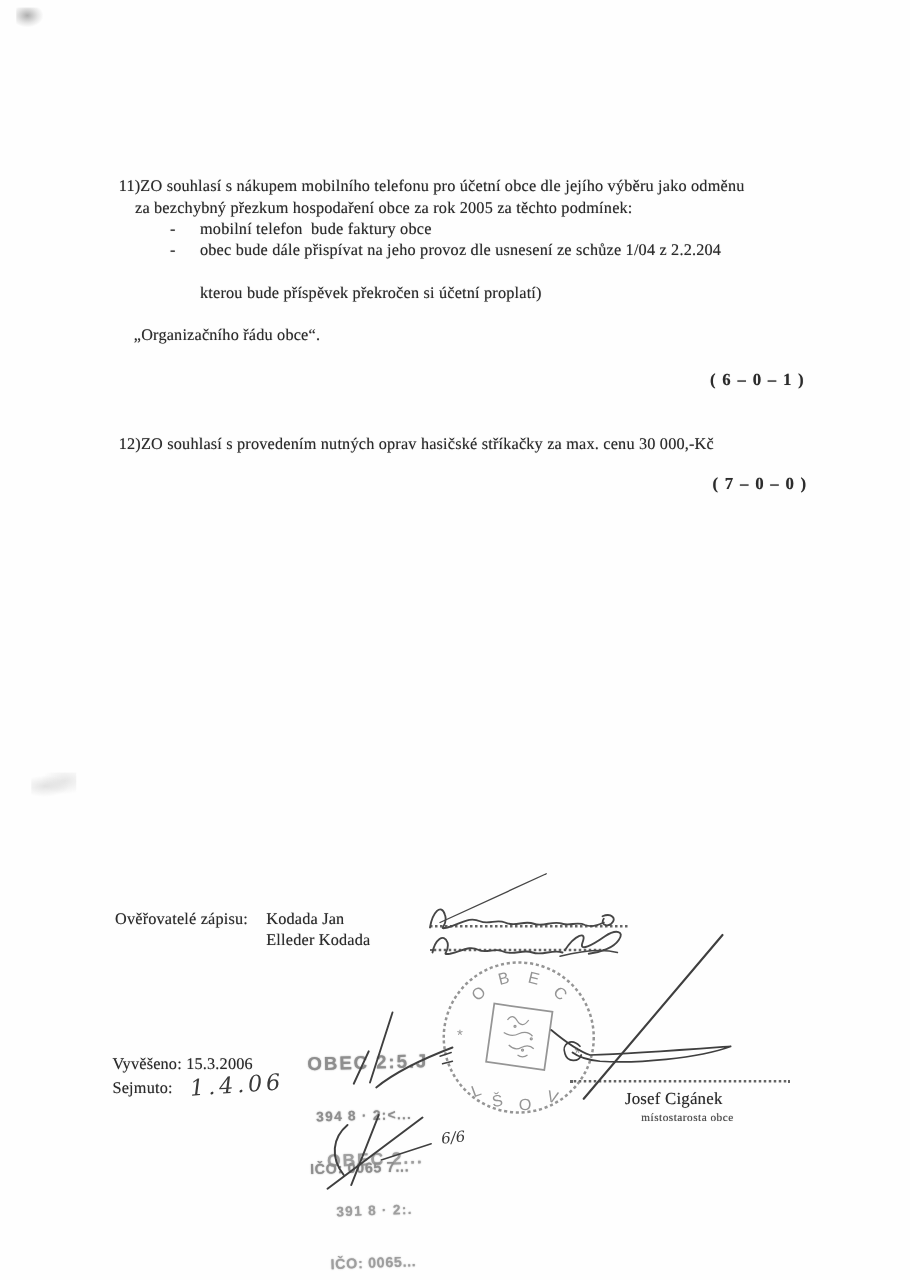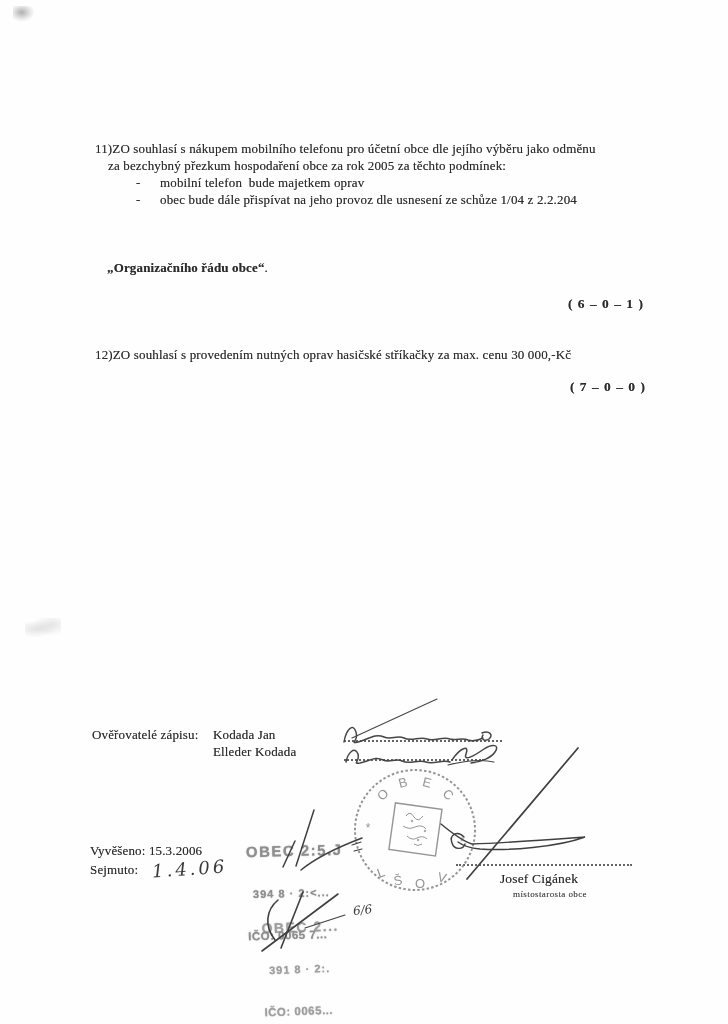--- a/index.html
+++ b/index.html
@@ -5,21 +5,21 @@
   html,body{margin:0;padding:0;background:#e8e8e8;}
   .page{
     position:relative; width:728px; height:1024px; margin:0 auto;
     background:#fefefe; overflow:hidden;
     font-family:"Liberation Serif", serif; color:#2b2b2b;
   }
   .t{
     position:absolute; white-space:pre; font-size:13px; line-height:15px;
     letter-spacing:0.15px; text-shadow:0 0 0.6px rgba(50,50,50,.55);
   }
-  .bold{font-weight:bold;}
+  .bold{font-weight:normal;}
   .vote{font-weight:bold; font-size:13.5px; letter-spacing:1px;}
   .dotted{position:absolute; height:0; border-bottom:2px dotted #4a4a4a; opacity:.85;}
   .hand{
     position:absolute; font-family:"DejaVu Serif", serif; font-style:italic;
     color:#3a3a3a; white-space:pre;
   }
   .rstamp{
     position:absolute; color:#8e8e8e; font-family:"Liberation Sans", sans-serif;
     text-shadow:0 0 1.2px rgba(142,142,142,.9); white-space:pre; line-height:14px;
   }
@@ -37,24 +37,25 @@
   <div class="smudge" style="left:13px;top:6px;width:22px;height:16px;
               background:radial-gradient(ellipse at 40% 40%, rgba(110,110,110,.55), rgba(160,160,160,.25) 45%, transparent 70%);"></div>
   <div class="smudge" style="left:25px;top:618px;width:36px;height:22px;opacity:.5;
               background:radial-gradient(ellipse at 30% 50%, rgba(120,120,120,.4), transparent 55%),
                          radial-gradient(ellipse at 75% 30%, rgba(120,120,120,.35), transparent 50%);"></div>
 
   <div class="t" style="left:95px;top:141px">11)ZO souhlasí s nákupem mobilního telefonu pro účetní obce dle jejího výběru jako odměnu</div>
   <div class="t" style="left:108px;top:158px">za bezchybný přezkum hospodaření obce za rok 2005 za těchto podmínek:</div>
 
   <div class="t" style="left:136px;top:175px">-</div>
-  <div class="t" style="left:160px;top:175px">mobilní telefon  bude majetkem oprav</div>
+  <div class="t" style="left:160px;top:175px">mobilní telefon  bude faktury obce</div>
 
   <div class="t" style="left:136px;top:192px">-</div>
   <div class="t" style="left:160px;top:192px">obec bude dále přispívat na jeho provoz dle usnesení ze schůze 1/04 z 2.2.204</div>
+  <div class="t" style="left:160px;top:226px">kterou bude příspěvek překročen si účetní proplatí)</div>
 
   <div class="t" style="left:107px;top:260px"><span class="bold">„Organizačního řádu obce“</span><span>.</span></div>
 
   <div class="t vote" style="left:568px;top:296px">( 6 – 0 – 1 )</div>
 
   <div class="t" style="left:95px;top:347px">12)ZO souhlasí s provedením nutných oprav hasičské stříkačky za max. cenu 30 000,-Kč</div>
   <div class="t vote" style="left:570px;top:379px">( 7 – 0 – 0 )</div>
 
   <div class="t" style="left:92px;top:727px">Ověřovatelé zápisu:</div>
   <div class="t" style="left:213px;top:727px">Kodada Jan</div>

